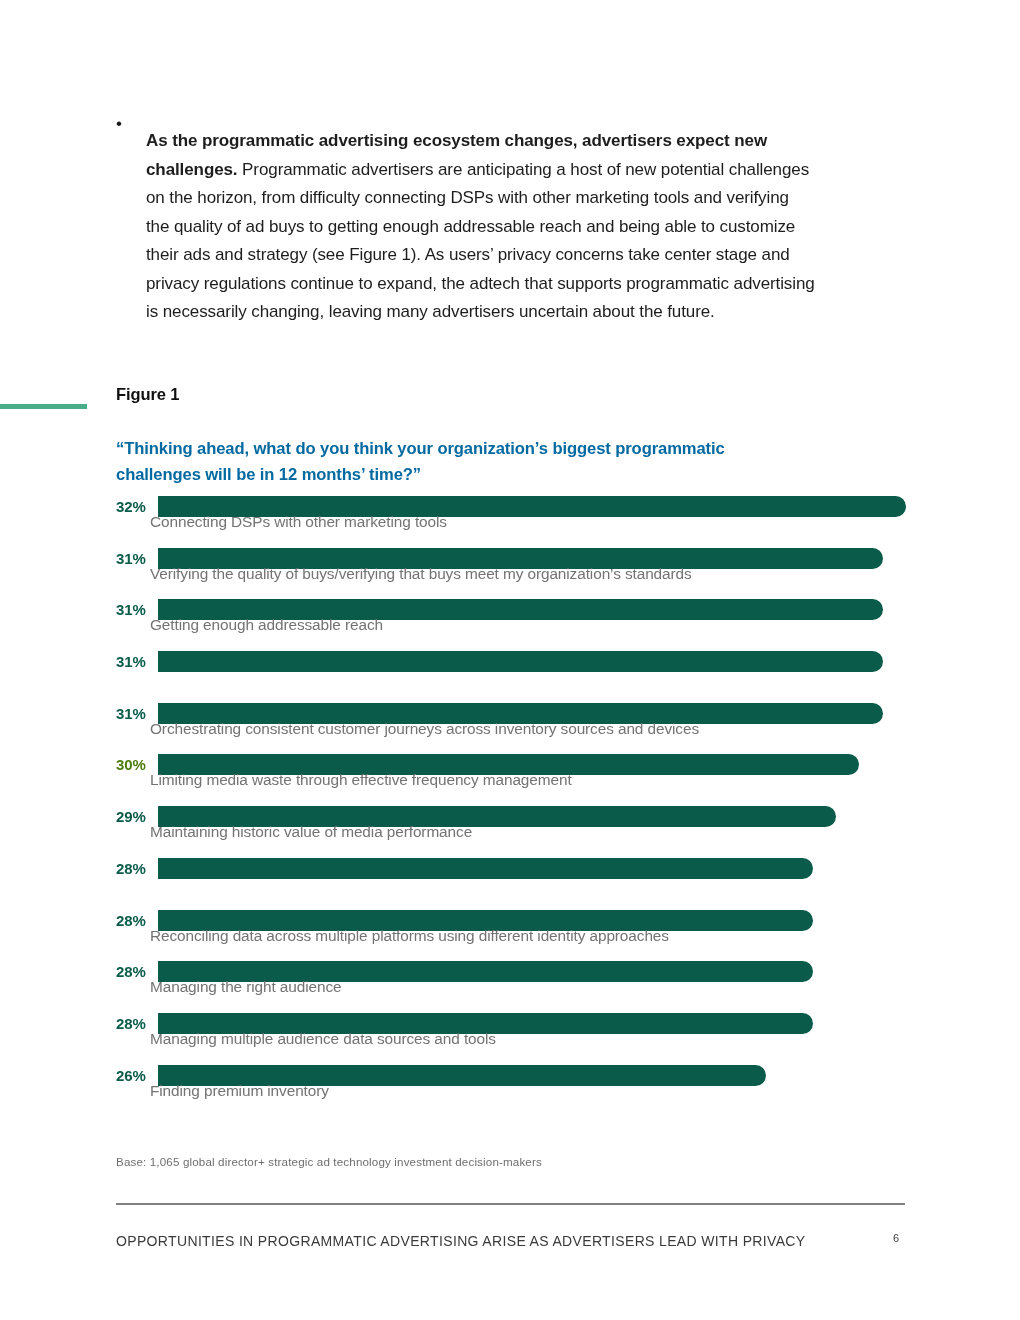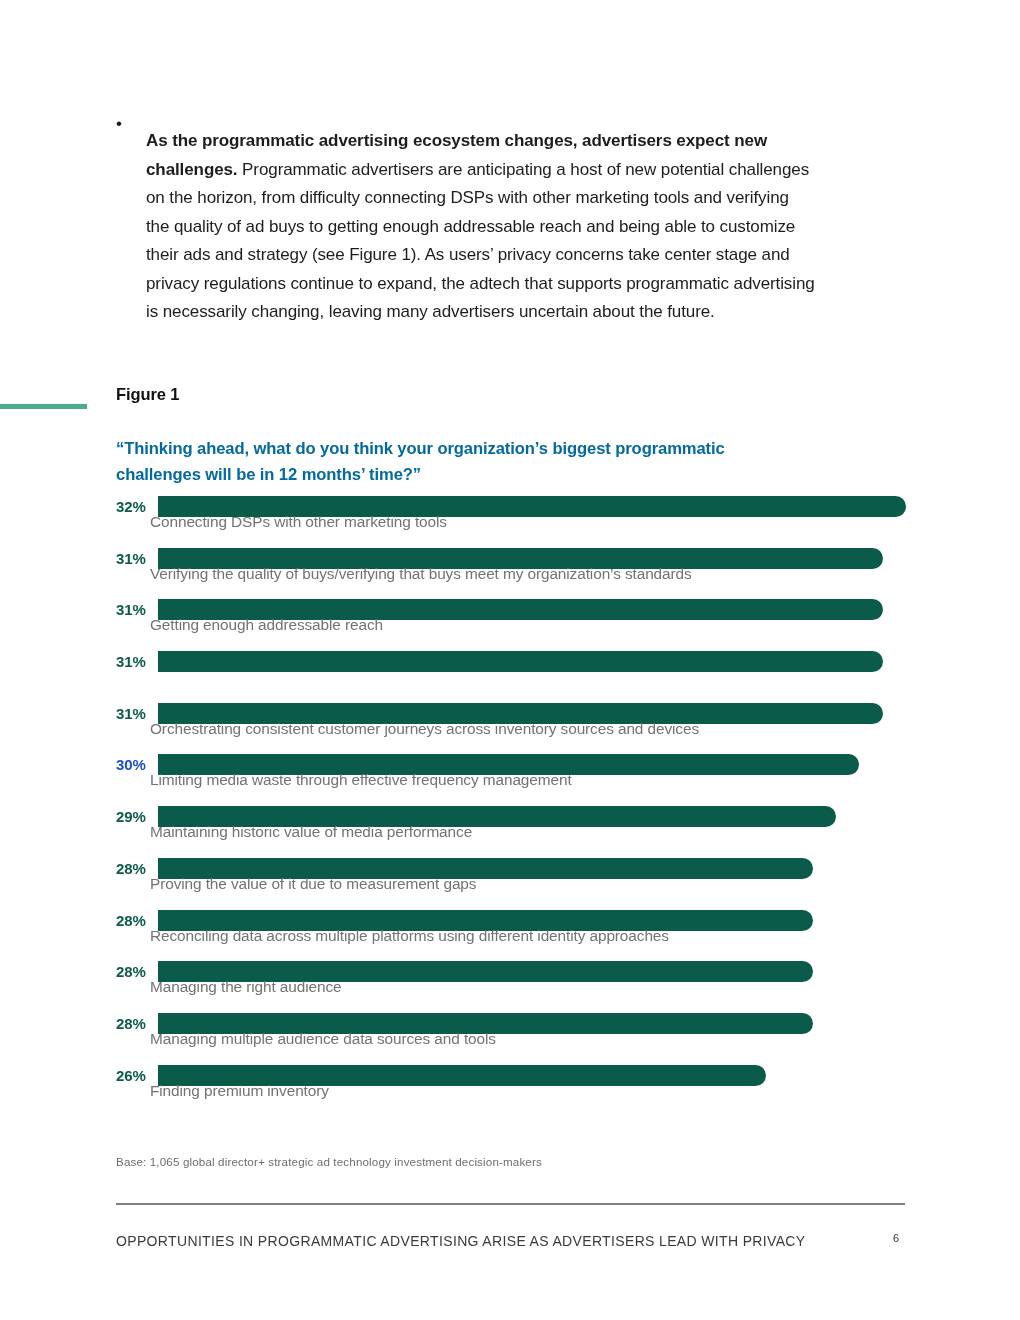--- a/index.html
+++ b/index.html
@@ -217,21 +217,21 @@
       <div class="bar-line">
         <span class="bar-value" style="color: rgb(10, 91, 73);">31%</span>
         <div class="bar-track">
           <div class="bar-fill" style="width: 724.625px; background: rgb(10, 91, 73);"></div>
         </div>
       </div>
       <div class="bar-label">Orchestrating consistent customer journeys across inventory sources and devices</div>
     </div>
     <div class="chart-row">
       <div class="bar-line">
-        <span class="bar-value" style="color: #1d4ed8;">30%</span>
+        <span class="bar-value" style="color: #4d7c0f;">30%</span>
         <div class="bar-track">
           <div class="bar-fill" style="width: 701.25px; background: rgb(10, 91, 73);"></div>
         </div>
       </div>
       <div class="bar-label">Limiting media waste through effective frequency management</div>
     </div>
     <div class="chart-row">
       <div class="bar-line">
         <span class="bar-value" style="color: rgb(10, 91, 73);">29%</span>
         <div class="bar-track">
@@ -240,21 +240,20 @@
       </div>
       <div class="bar-label">Maintaining historic value of media performance</div>
     </div>
     <div class="chart-row">
       <div class="bar-line">
         <span class="bar-value" style="color: rgb(10, 91, 73);">28%</span>
         <div class="bar-track">
           <div class="bar-fill" style="width: 654.5px; background: rgb(10, 91, 73);"></div>
         </div>
       </div>
-      <div class="bar-label">Proving the value of it due to measurement gaps</div>
     </div>
     <div class="chart-row">
       <div class="bar-line">
         <span class="bar-value" style="color: rgb(10, 91, 73);">28%</span>
         <div class="bar-track">
           <div class="bar-fill" style="width: 654.5px; background: rgb(10, 91, 73);"></div>
         </div>
       </div>
       <div class="bar-label">Reconciling data across multiple platforms using different identity approaches</div>
     </div>

